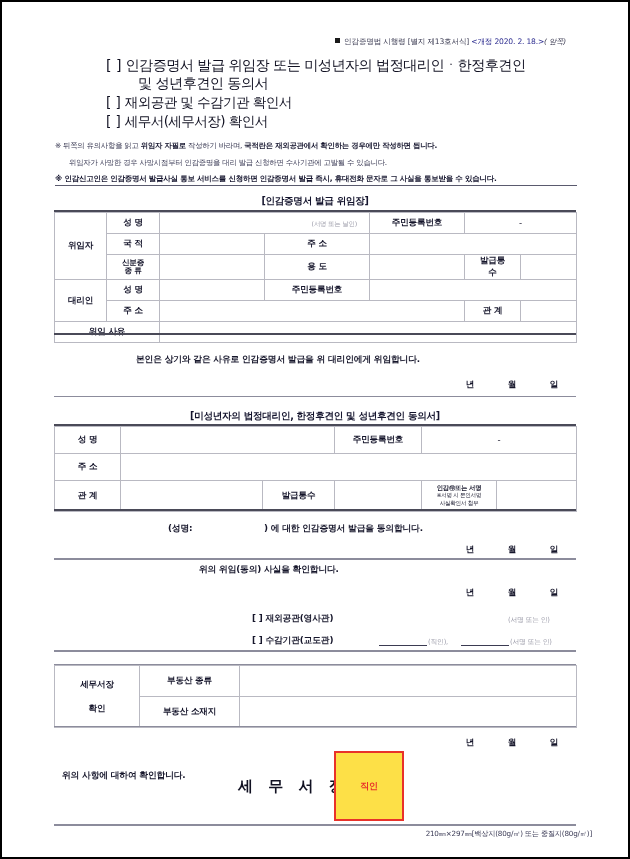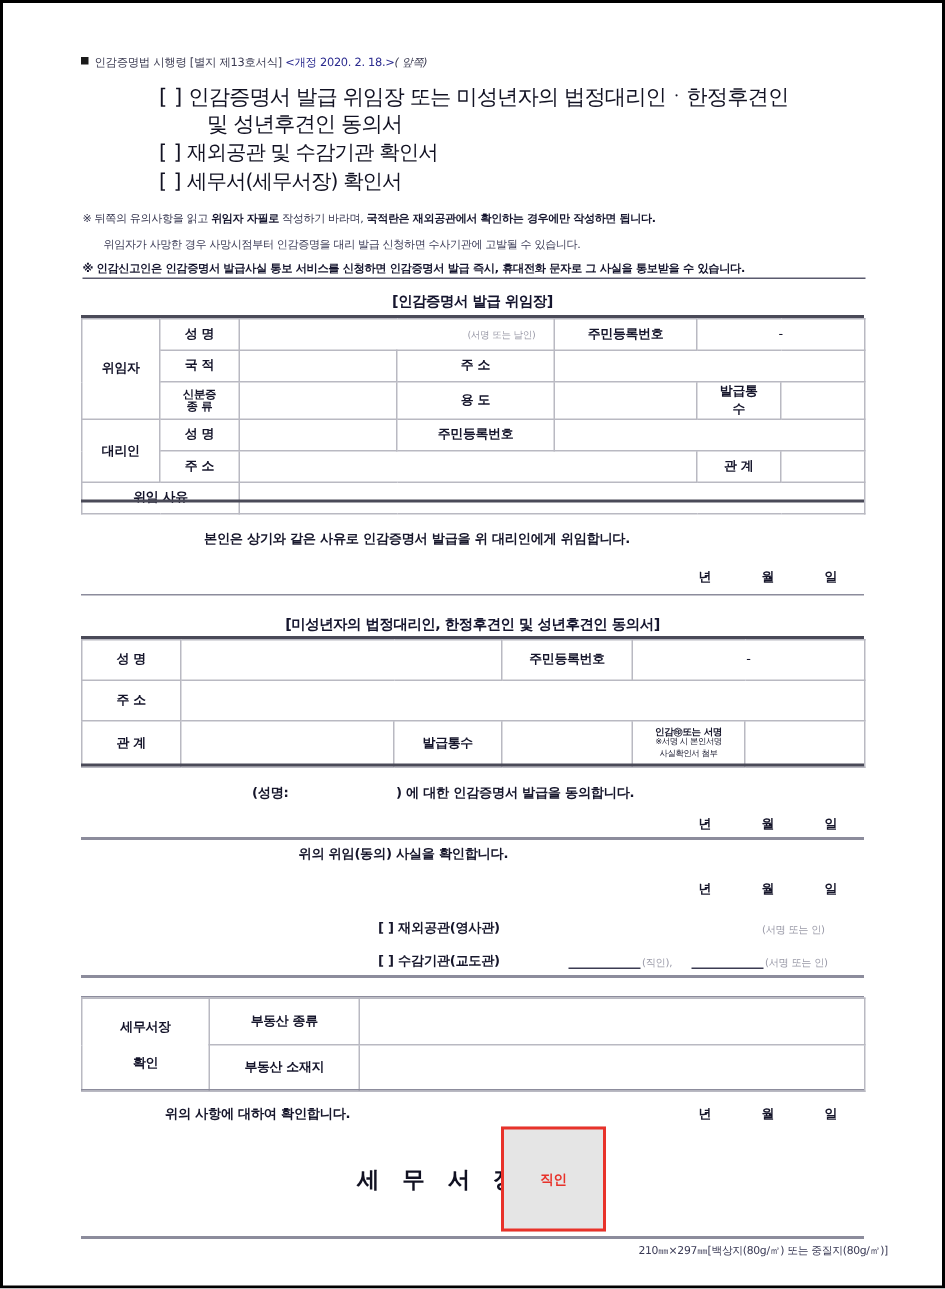--- a/index.html
+++ b/index.html
@@ -23,25 +23,25 @@
   #inner {
     position: absolute;
     left: 0; top: 0;
     width: 626px;
     height: 855px;
   }
 
   
   .hdr {
     position: absolute;
-    left: 52px;
+    left: 42px;
     top: 35px;
     width: 522px;
     display: flex;
-    justify-content: flex-start;
+    justify-content: flex-end;
     align-items: baseline;
     font-size: 7.6px;
     color: #3b3b52;
     letter-spacing: -0.2px;
   }
   .hdr .sq {
     display: inline-block;
     width: 5px; height: 5px;
     background: #1a1a1a;
     margin-right: 4px;
@@ -190,21 +190,21 @@
   .stamp {
     position: absolute;
     border: 2px solid #e8322a;
     display: flex;
     align-items: center;
     justify-content: center;
     color: #e8322a;
     font-size: 9px;
     font-weight: bold;
     letter-spacing: -0.2px;
-    background: #e5e5e5;
+    background: #fde047;
   }
 
   .bigtitle {
     position: absolute;
     font-size: 15px;
     font-weight: bold;
     letter-spacing: 5px;
     color: #111122;
   }
 
@@ -422,21 +422,21 @@
         <td class="val"></td>
       </tr>
       <tr>
         <td class="lbl" style="height:30px">부동산 소재지</td>
         <td class="val"></td>
       </tr>
     </tbody>
   </table>
   <div class="botline" style="top:724px; height:1px; background:#8c8c9c;"></div>
 
-  <div class="ftxt b" style="left:60px; top:735px;margin-left:48px;">위의 사항에 대하여 확인합니다.</div>
+  <div class="ftxt b" style="left:60px; top:768px;">위의 사항에 대하여 확인합니다.</div>
   <div class="dateline" style="left:447px; top:735px;">
     <span class="d-y">년</span>
     <span class="d-m">월</span>
     <span class="d-d">일</span>
   </div>
 
   <div class="bigtitle" style="left:236px; top:775px;">세 무 서 장</div>
   <div class="stamp" style="left:332px; top:749px; width:66px; height:66px;">직인</div>
 
   <div class="footer-rule" style="top:822px;"></div>

